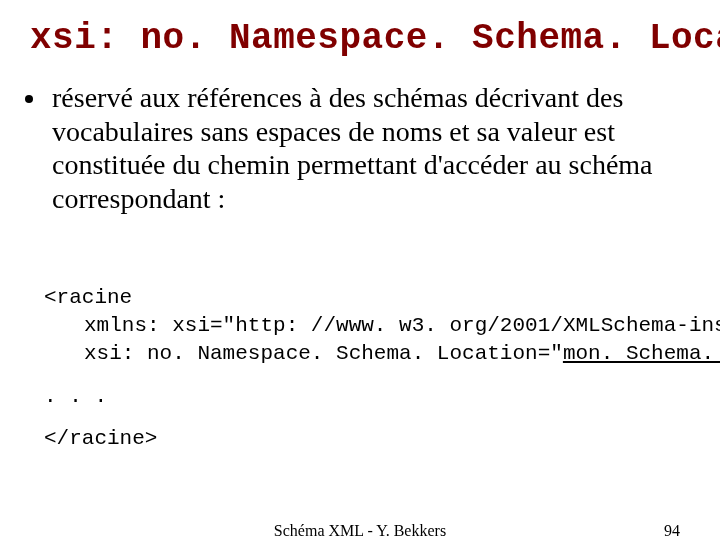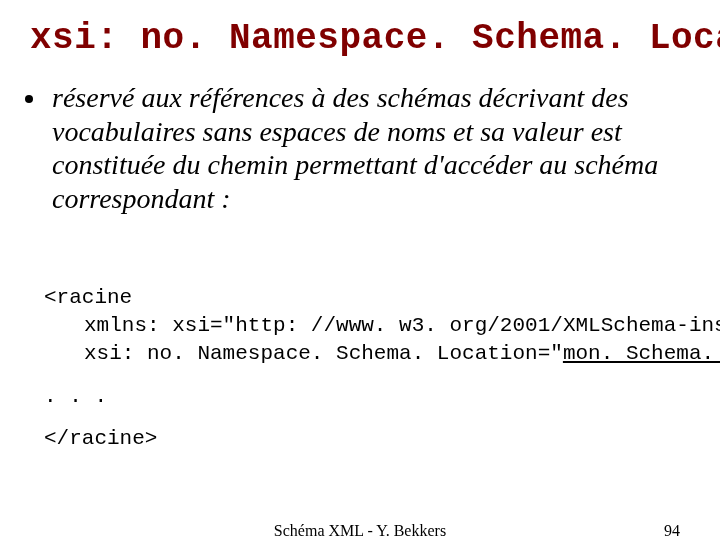--- a/index.html
+++ b/index.html
@@ -26,21 +26,20 @@
     font-size: 36px;
     text-align: center;
     margin: 0 0 22px 0;
     letter-spacing: 0.5px;
     white-space: nowrap;
   }
   ul.body {
     margin: 0 0 0 14px;
     padding: 0;
     list-style: disc;
-    font-style: italic;
   }
   ul.body li {
     font-size: 28px;
     line-height: 1.2;
     margin-left: 4px;
     padding-left: 4px;
     padding-right: 10px;
   }
   .codeblock {
     font-family: "Courier New", Courier, monospace;

